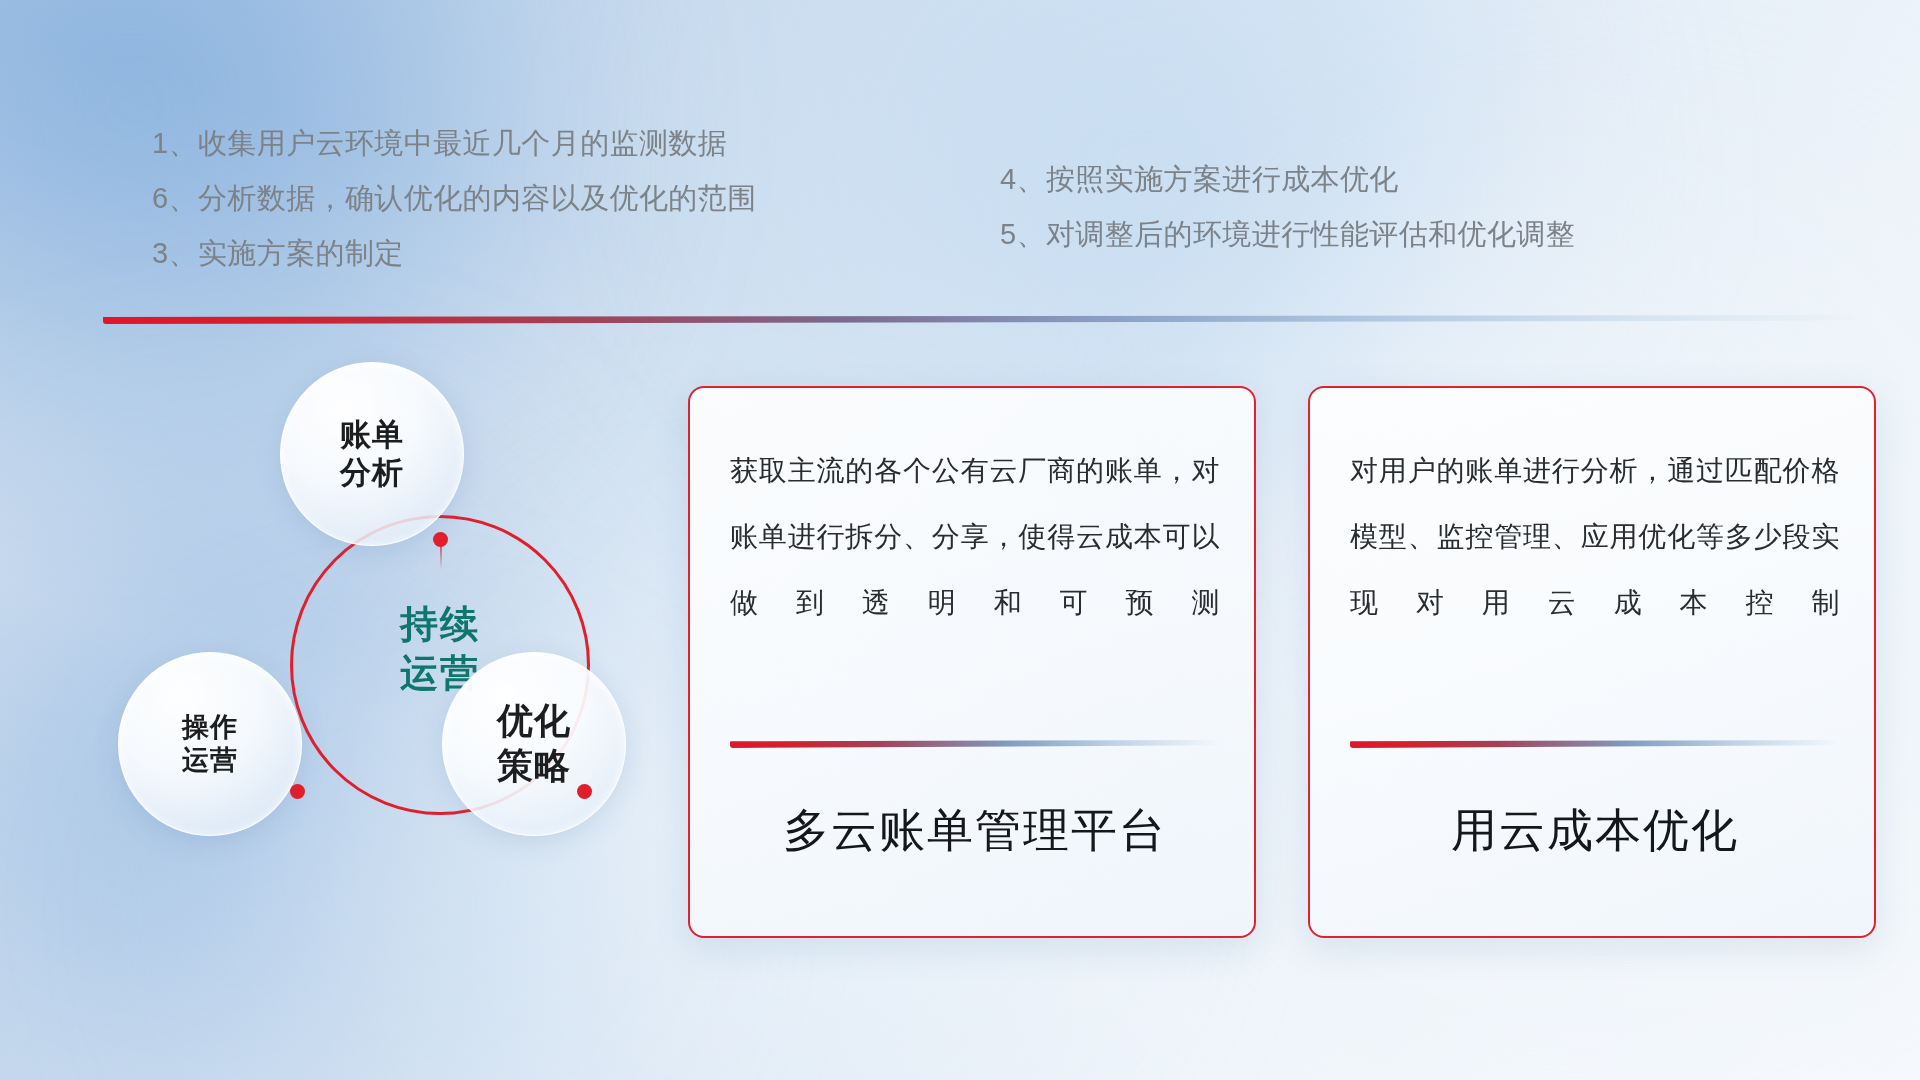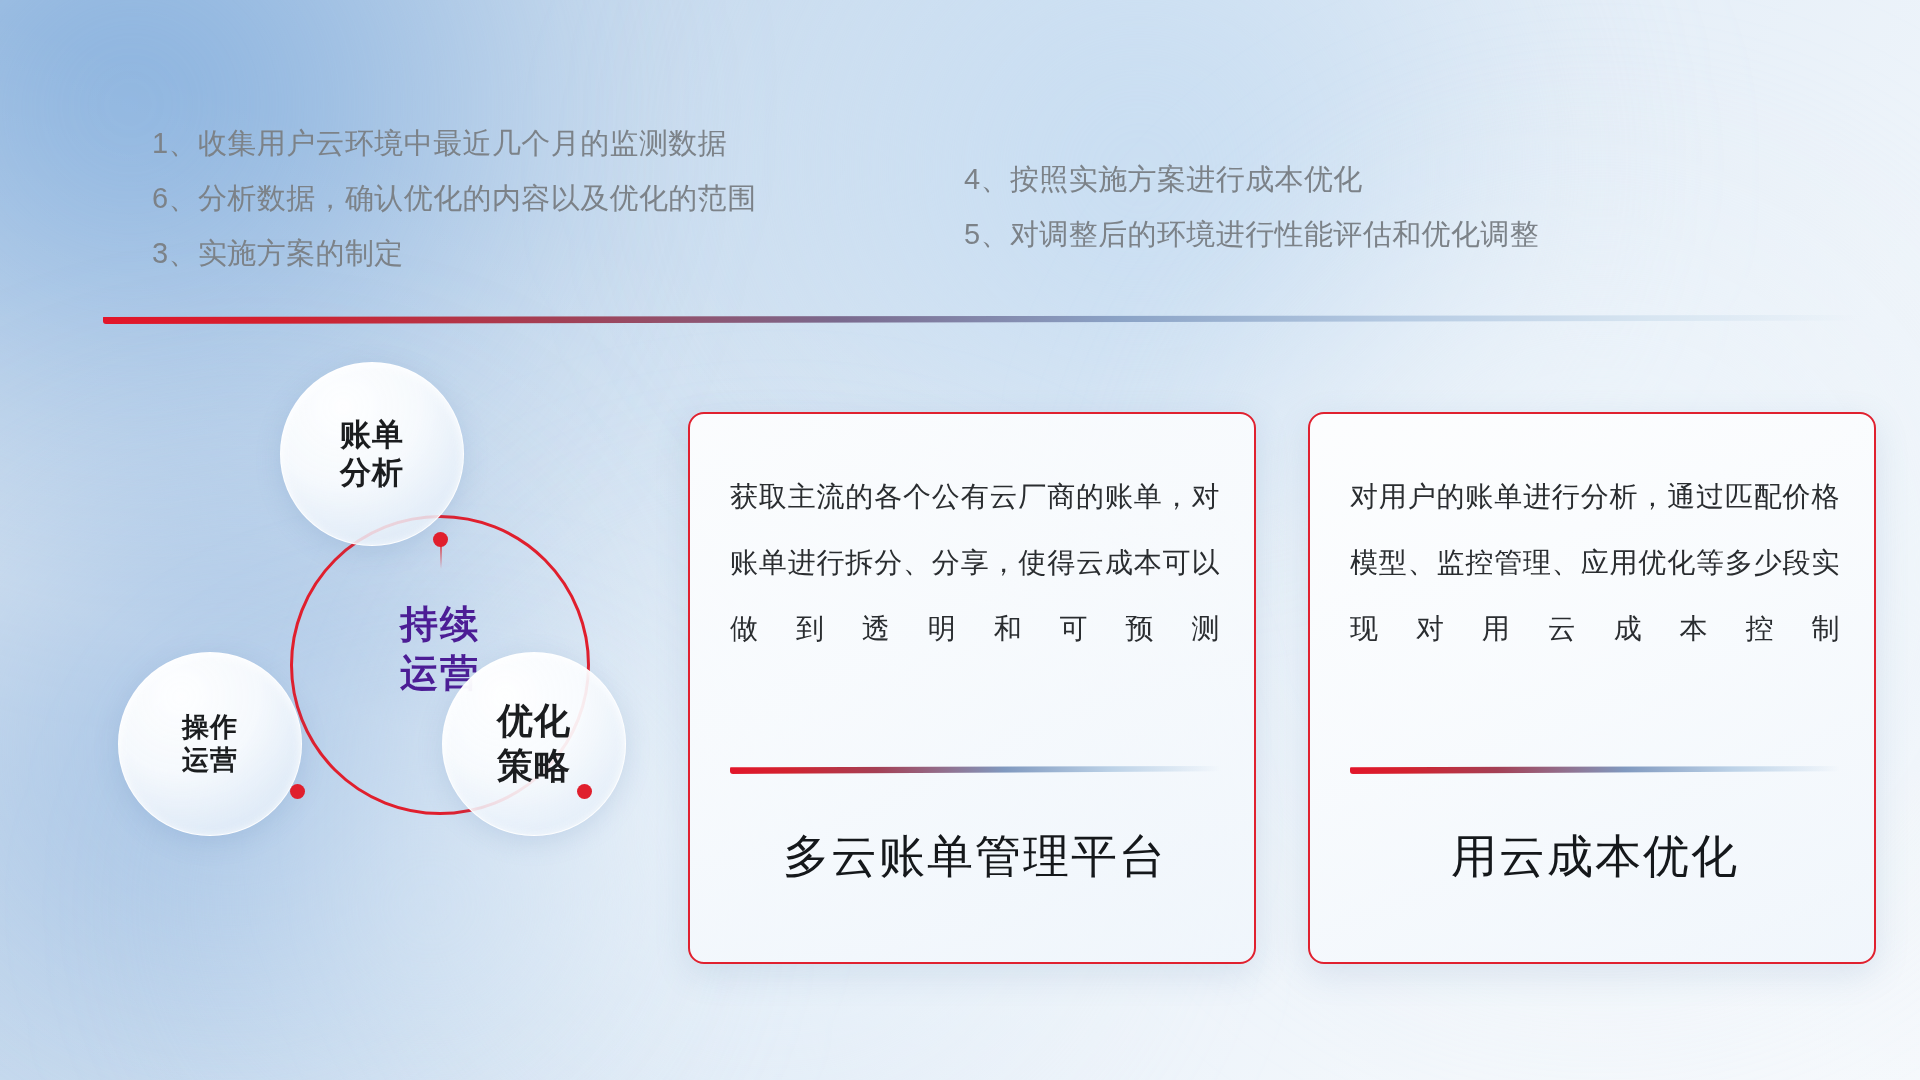--- a/index.html
+++ b/index.html
@@ -31,21 +31,21 @@
     background:radial-gradient(circle at 50% 50%,rgba(205,224,242,.75),rgba(205,224,242,0) 70%);}
   .bg-sheen{
     position:absolute;inset:0;
     background:linear-gradient(200deg,rgba(255,255,255,0) 40%,rgba(255,255,255,.30) 72%,rgba(255,255,255,.05) 100%);
   }
 
   
   .bullets{position:absolute;left:0;top:0;width:1562px;height:300px;}
   .col{position:absolute;}
   .col-left{left:152px;top:116px;}
-  .col-right{left:964px;top:152px;}
+  .col-right{left:1000px;top:152px;}
   .bullet{
     color:#7c8288;font-size:29px;line-height:55px;white-space:nowrap;
     letter-spacing:.4px;
   }
 
   
   .top-divider{
     position:absolute;left:103px;top:315px;width:1756px;height:9px;
     background:linear-gradient(90deg,#e2162a 0%,#d3202f 10%,#a24055 26%,#7a6a8e 42%,#8ba3c6 58%,#b6cbe3 74%,#d7e5f1 88%,rgba(226,238,248,0) 100%);
     clip-path:polygon(0 22%,100% 0,100% 62%,0 100%);
@@ -71,38 +71,37 @@
     line-height:1.24;letter-spacing:1px;
   }
   .bub-top{left:180px;top:10px;width:182px;height:182px;}
   .bub-top .bubble-label{font-size:31px;}
   .bub-bl{left:18px;top:300px;width:182px;height:182px;}
   .bub-bl .bubble-label{font-size:27px;}
   .bub-br{left:342px;top:300px;width:182px;height:182px;}
   .bub-br .bubble-label{font-size:36px;}
   .center-label{
     position:absolute;left:190px;top:248px;width:300px;
-    text-align:center;color:#4c1d95;font-weight:bold;font-size:38px;
+    text-align:center;color:#0f766e;font-weight:bold;font-size:38px;
     line-height:1.28;letter-spacing:2px;
   }
   .dot{position:absolute;width:15px;height:15px;border-radius:50%;background:#e01f2d;}
   .dot-top{left:333px;top:180px;}
   .dot-bl{left:190px;top:432px;}
   .dot-br{left:477px;top:432px;}
   .tick{position:absolute;width:2px;background:linear-gradient(#d8505c,rgba(216,80,92,0));}
   .tick-top{left:340px;top:193px;height:24px;}
 
   
   .card{
     position:absolute;top:386px;width:568px;height:552px;
     border:2px solid #e0212f;border-radius:16px;box-sizing:border-box;
     background:linear-gradient(158deg,rgba(255,255,255,.90) 0%,rgba(250,252,254,.86) 45%,rgba(240,246,252,.82) 100%);
     box-shadow:0 10px 34px rgba(90,130,175,.16);
     overflow:hidden;
-    margin-top:26px;
   }
   .card-1{left:688px;}
   .card-2{left:1308px;}
   .card-body{
     position:absolute;left:40px;right:34px;top:50px;
     color:#2a2d30;font-size:28px;line-height:66px;letter-spacing:.6px;
     text-align:justify;text-align-last:justify;
   }
   .card-rule{
     position:absolute;left:40px;top:352px;width:490px;height:8px;

